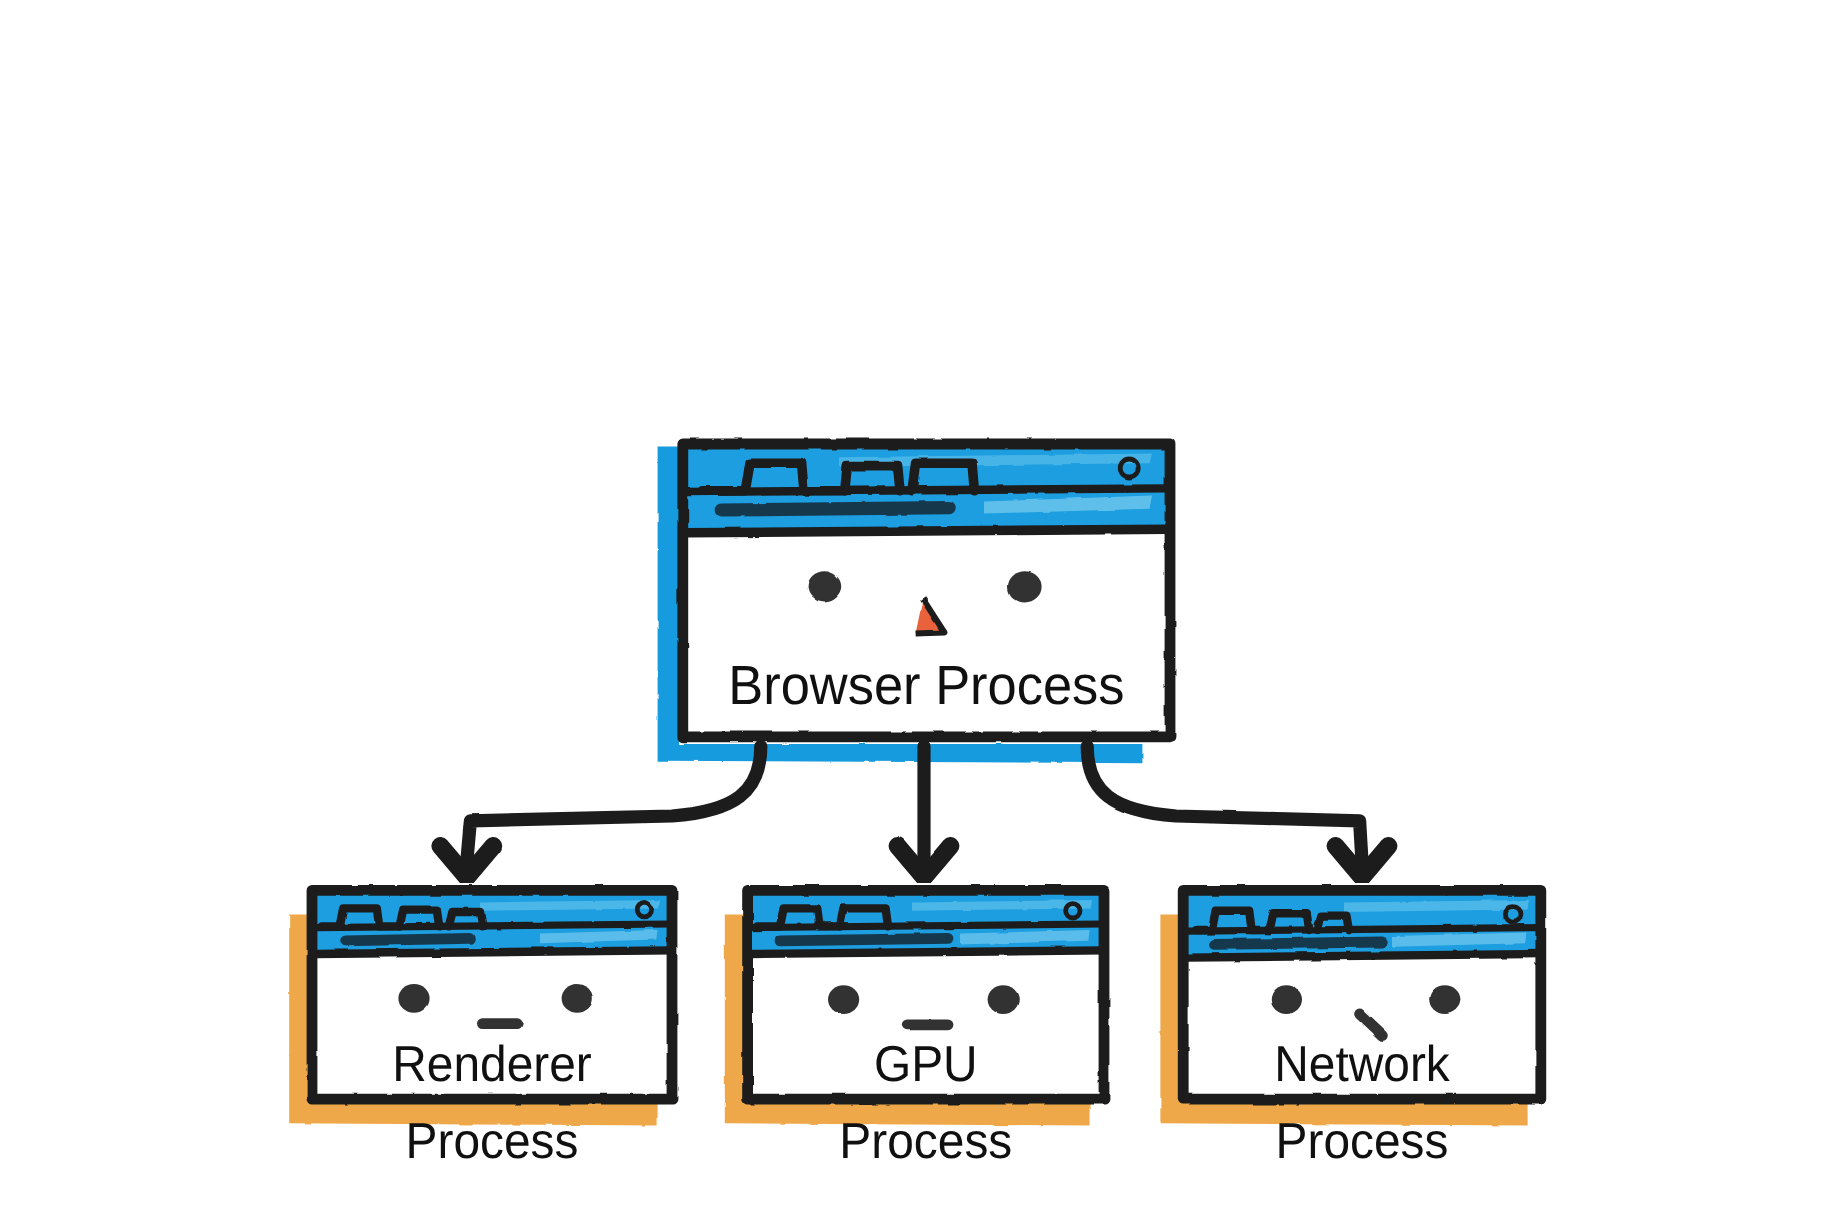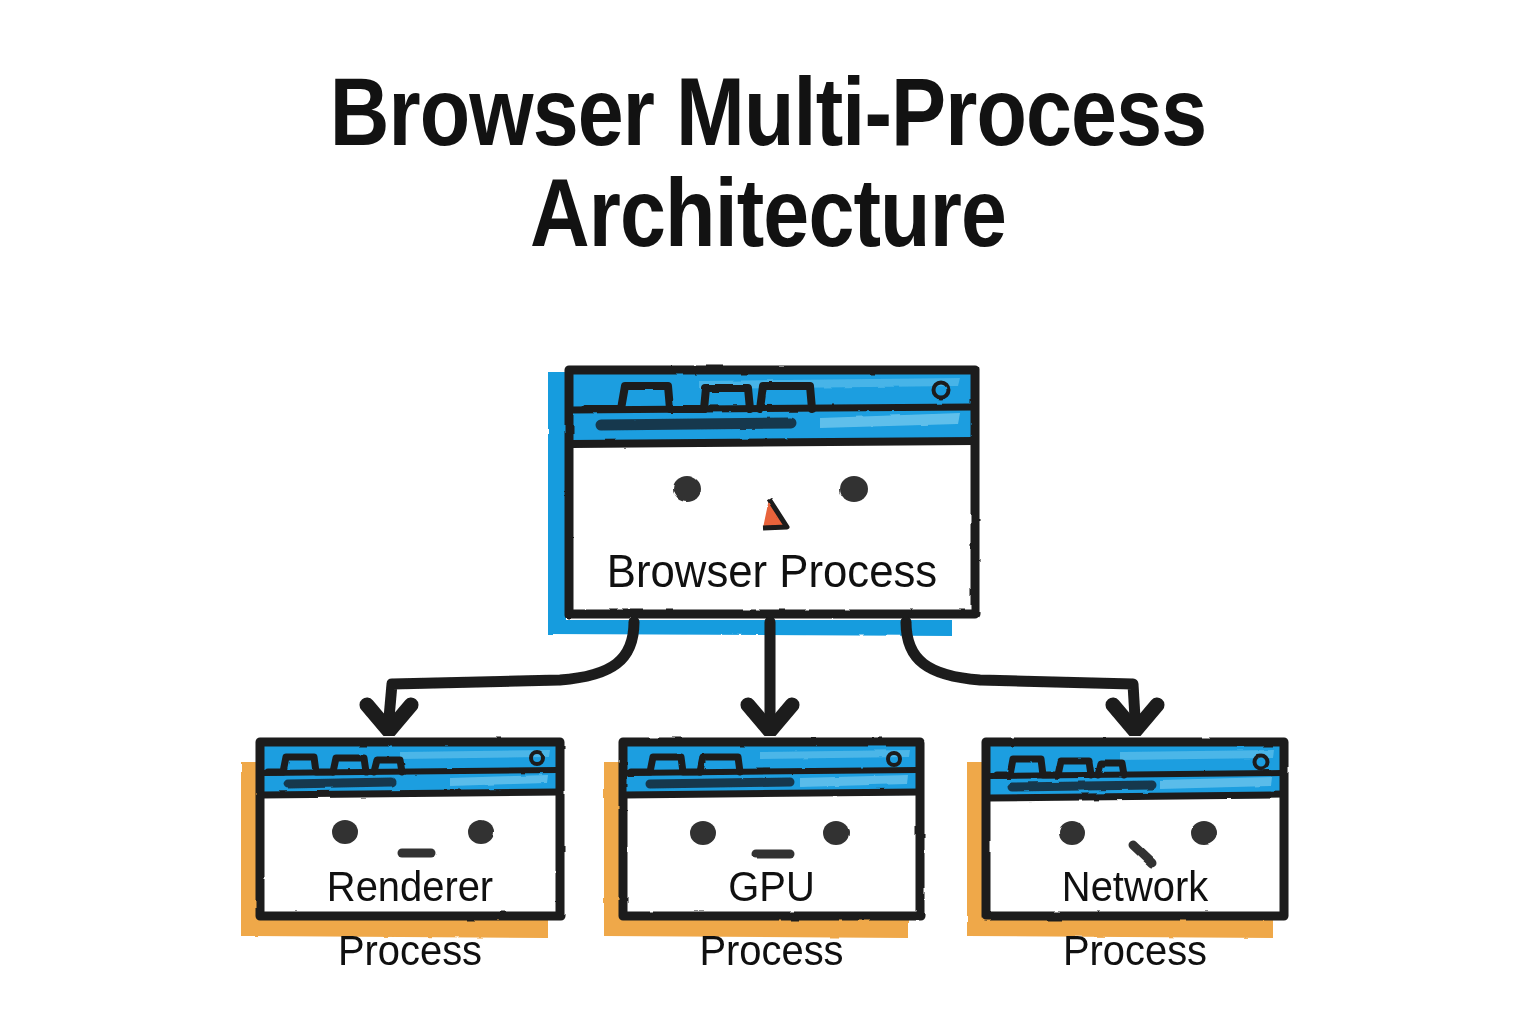--- a/index.html
+++ b/index.html
@@ -78,24 +78,20 @@
   .node-label.outer-child {
     font-size: 42px;
     line-height: 1;
   }
 </style>
 </head>
 <body>
 
 <div id="canvas">
 
-  <div id="title-block">
-    <span class="title-line">Browser Multi-Process</span>
-    <span class="title-line">Architecture</span>
-  </div>
 
   <div id="diagram">
     <svg viewBox="0 0 1536 1024" xmlns="http://www.w3.org/2000/svg" aria-hidden="true">
       <defs>
 
         <filter id="rough" x="-4%" y="-4%" width="108%" height="108%">
           <feTurbulence type="fractalNoise" baseFrequency="0.045" numOctaves="3" seed="7" result="noise"></feTurbulence>
           <feDisplacementMap in="SourceGraphic" in2="noise" scale="2.2" xChannelSelector="R" yChannelSelector="G"></feDisplacementMap>
         </filter>
         <filter id="rough-soft" x="-4%" y="-4%" width="108%" height="108%">

